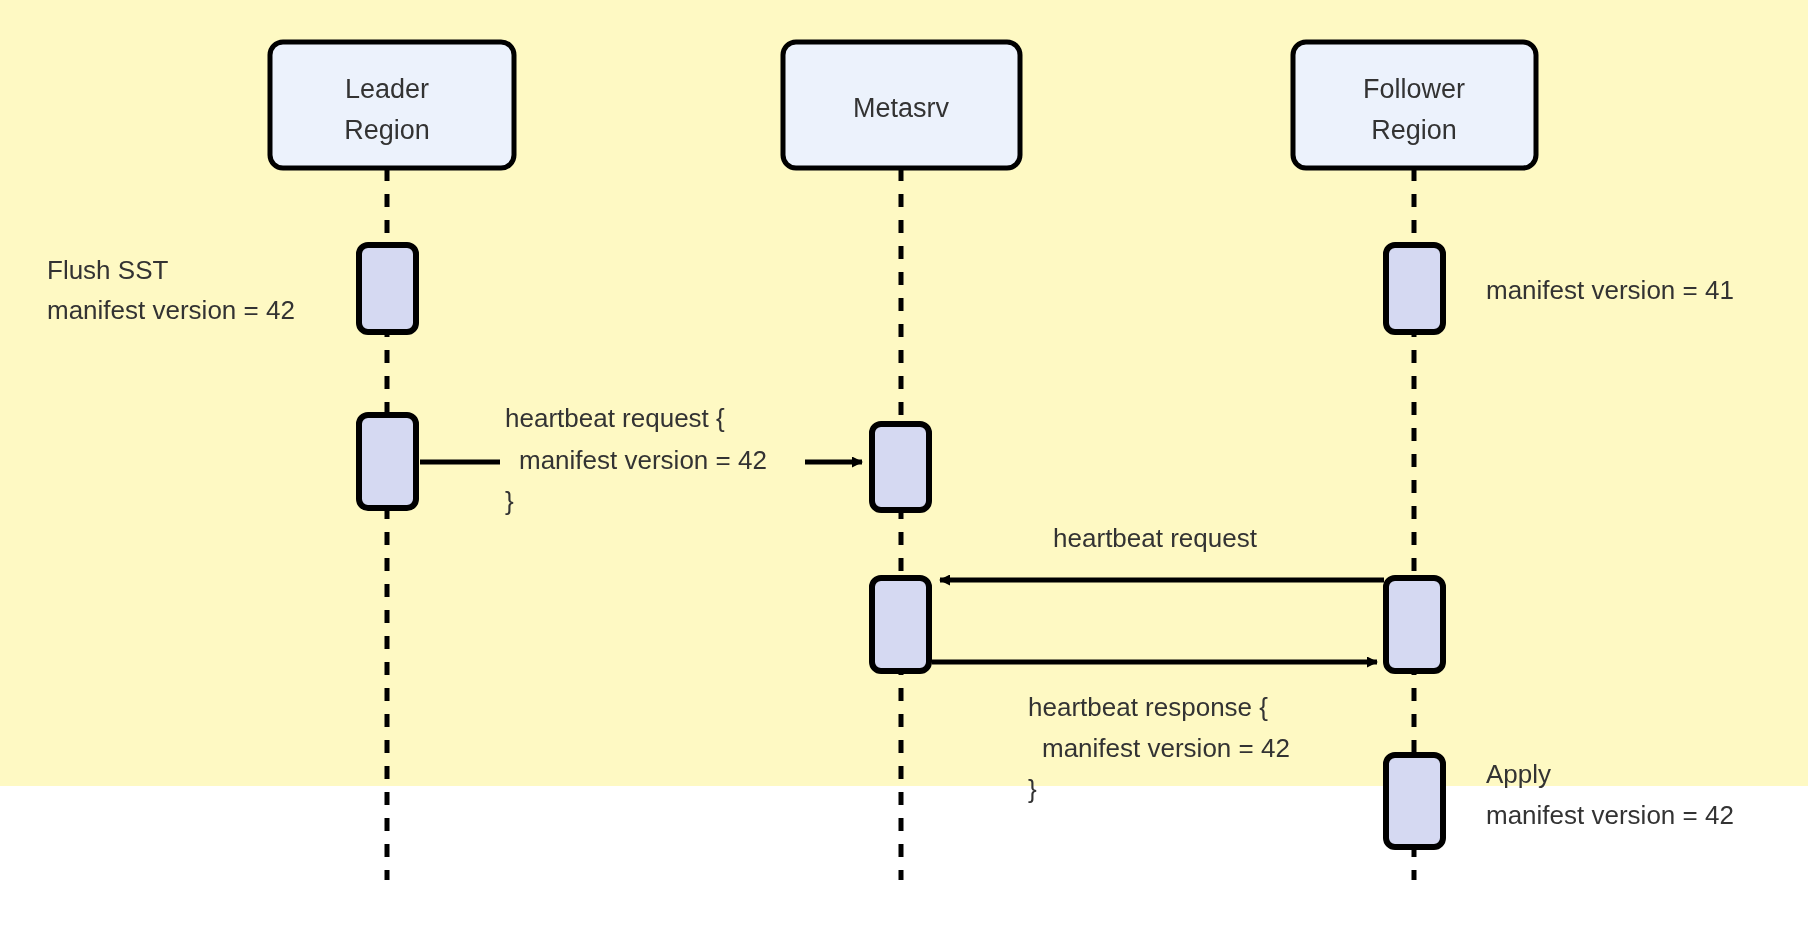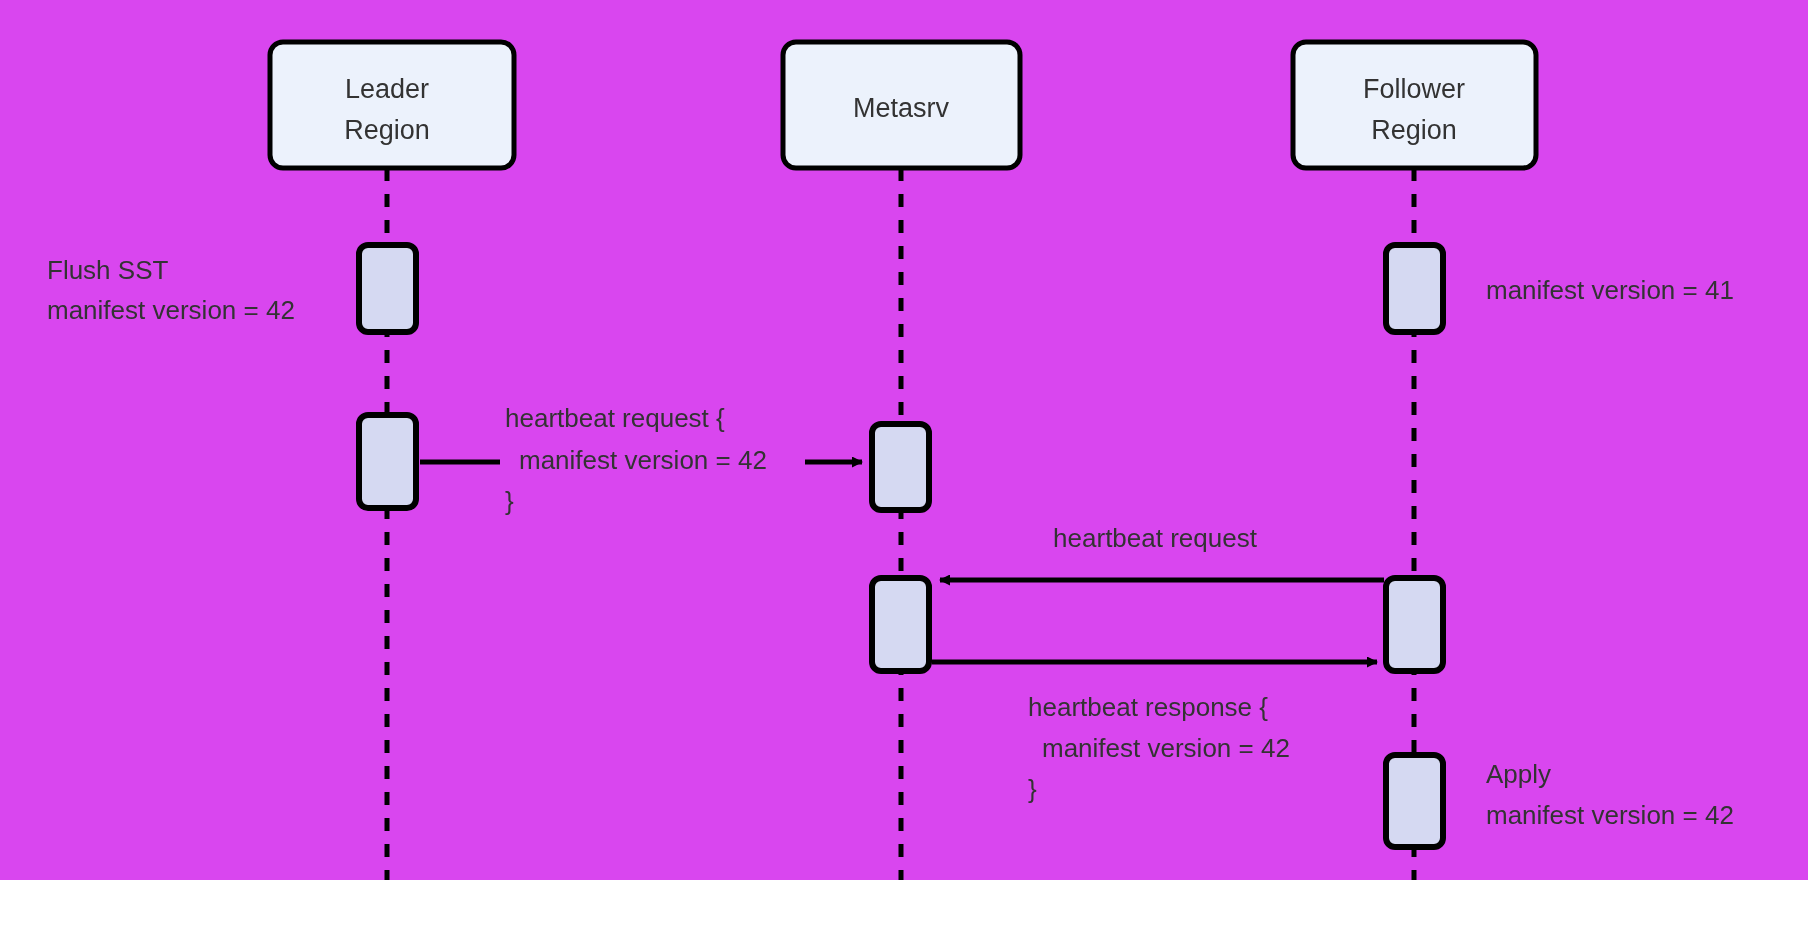--- a/index.html
+++ b/index.html
@@ -10,22 +10,22 @@
   }
   body {
     font-family: "Liberation Sans", sans-serif;
     width: 1808px;
     height: 936px;
     overflow: hidden;
   }
   #diagram-root {
     position: relative;
     width: 1808px;
-    height: 880px;
-    background: #d946ef;
+    height: 786px;
+    background: #fef9c3;
   }
   svg.diagram-canvas {
     position: absolute;
     top: 0;
     left: 0;
     width: 1808px;
     height: 936px;
   }
   .actor-label {
     font-family: "Liberation Sans", sans-serif;

